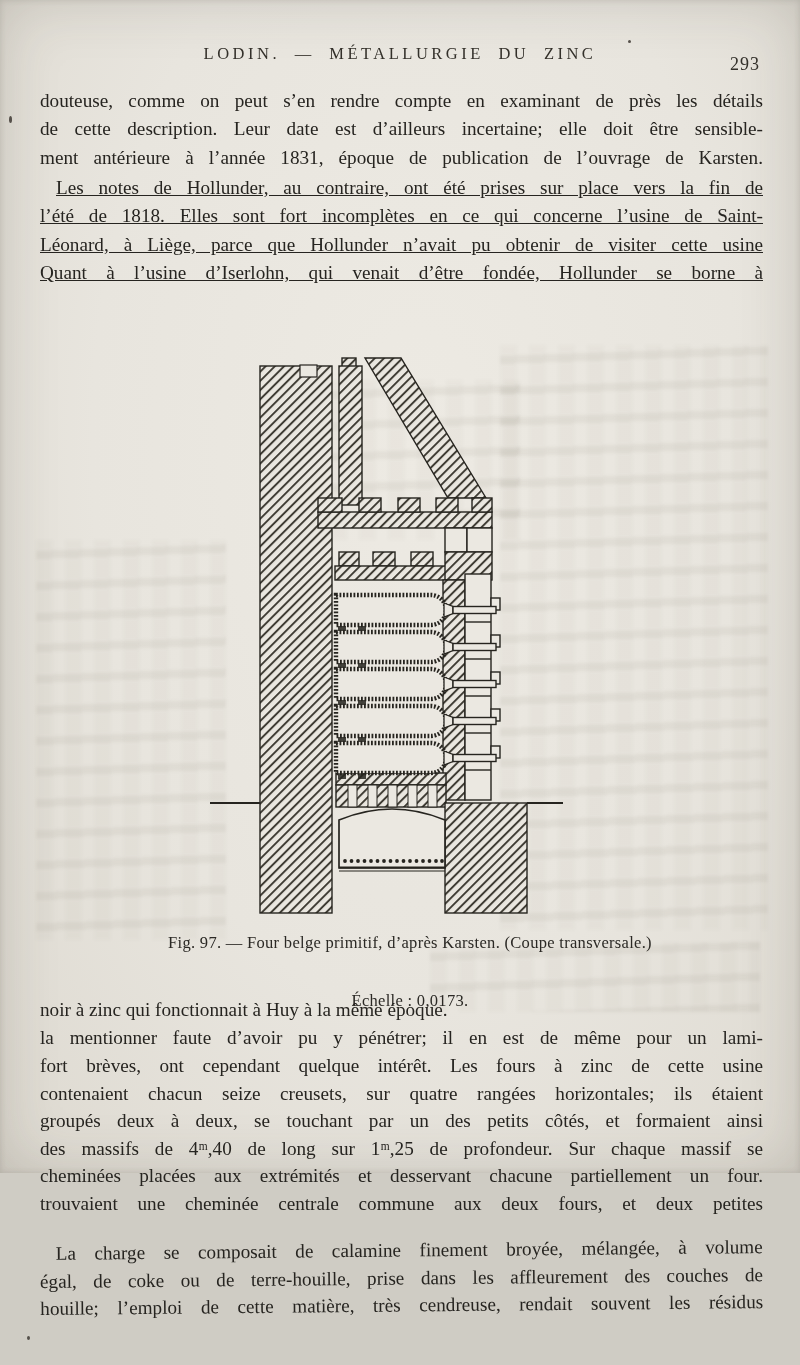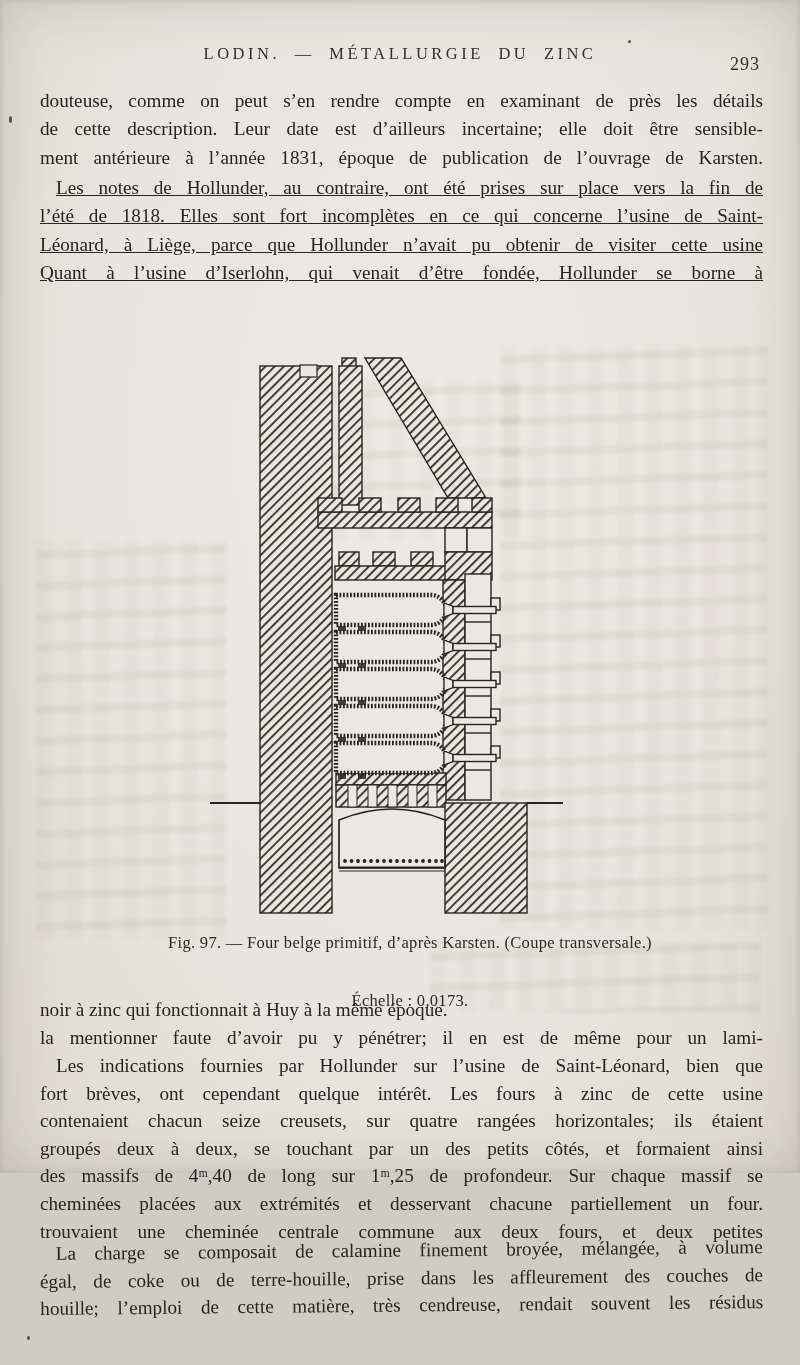--- a/index.html
+++ b/index.html
@@ -182,21 +182,20 @@
   </div>
 
   <div class="caption" style="top:892px;margin-top:41px;">Fig. 97. — Four belge primitif, d’après Karsten. (Coupe transversale.)</div>
   <div class="caption" style="top:991px;">Échelle : 0,0173.</div>
 
   <div class="para lower" style="top:996px;">
       <div class="line rag">noir à zinc qui fonctionnait à Huy à la même époque.</div>
       <div class="line">la mentionner faute d’avoir pu y pénétrer; il en est de même pour un lami-</div>
     </div>
   <div class="para lower" style="top:1052px;">
-      <div class="line ind">Les indications fournies par Hollunder sur l’usine de Saint-Léonard, bien que</div>
       <div class="line">fort brèves, ont cependant quelque intérêt. Les fours à zinc de cette usine</div>
       <div class="line">contenaient chacun seize creusets, sur quatre rangées horizontales; ils étaient</div>
       <div class="line">groupés deux à deux, se touchant par un des petits côtés, et formaient ainsi</div>
       <div class="line">des massifs de 4ᵐ,40 de long sur 1ᵐ,25 de profondeur. Sur chaque massif se</div>
       <div class="line">cheminées placées aux extrémités et desservant chacune partiellement un four.</div>
       <div class="line">trouvaient une cheminée centrale commune aux deux fours, et deux petites</div>
     </div>
   <div class="para lower" style="top:1240px;transform:rotate(-0.55deg);transform-origin:left center;">
       <div class="line ind">La charge se composait de calamine finement broyée, mélangée, à volume</div>
       <div class="line">égal, de coke ou de terre-houille, prise dans les affleurement des couches de</div>

